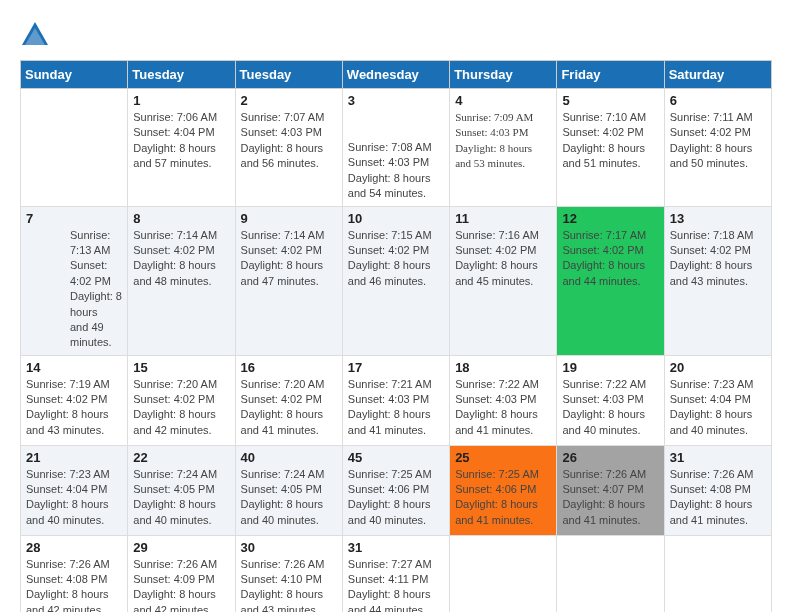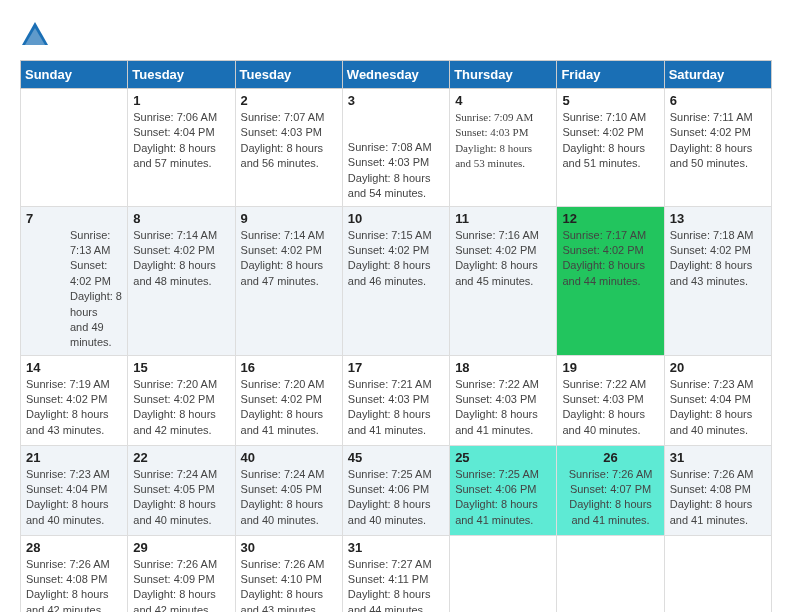--- a/index.html
+++ b/index.html
@@ -294,28 +294,28 @@
 Daylight: 8 hours
 and 40 minutes.</div>
         </td>
         <td style="background: rgb(240, 244, 248);">
           <div class="day-number">45</div>
           <div class="day-info" style="white-space: pre-line;">Sunrise: 7:25 AM
 Sunset: 4:06 PM
 Daylight: 8 hours
 and 40 minutes.</div>
         </td>
-        <td style="background: #5eead4;">
+        <td style="background: #f97316;">
           <div class="day-number">25</div>
           <div class="day-info" style="white-space: pre-line;">Sunrise: 7:25 AM
 Sunset: 4:06 PM
 Daylight: 8 hours
 and 41 minutes.</div>
         </td>
-        <td style="background: #5eead4; text-align: center;">
+        <td style="background: #a3a3a3;">
           <div class="day-number">26</div>
           <div class="day-info" style="white-space: pre-line;">Sunrise: 7:26 AM
 Sunset: 4:07 PM
 Daylight: 8 hours
 and 41 minutes.</div>
         </td>
         <td style="background: rgb(240, 244, 248);">
           <div class="day-number">31</div>
           <div class="day-info" style="white-space: pre-line;">Sunrise: 7:26 AM
 Sunset: 4:08 PM

